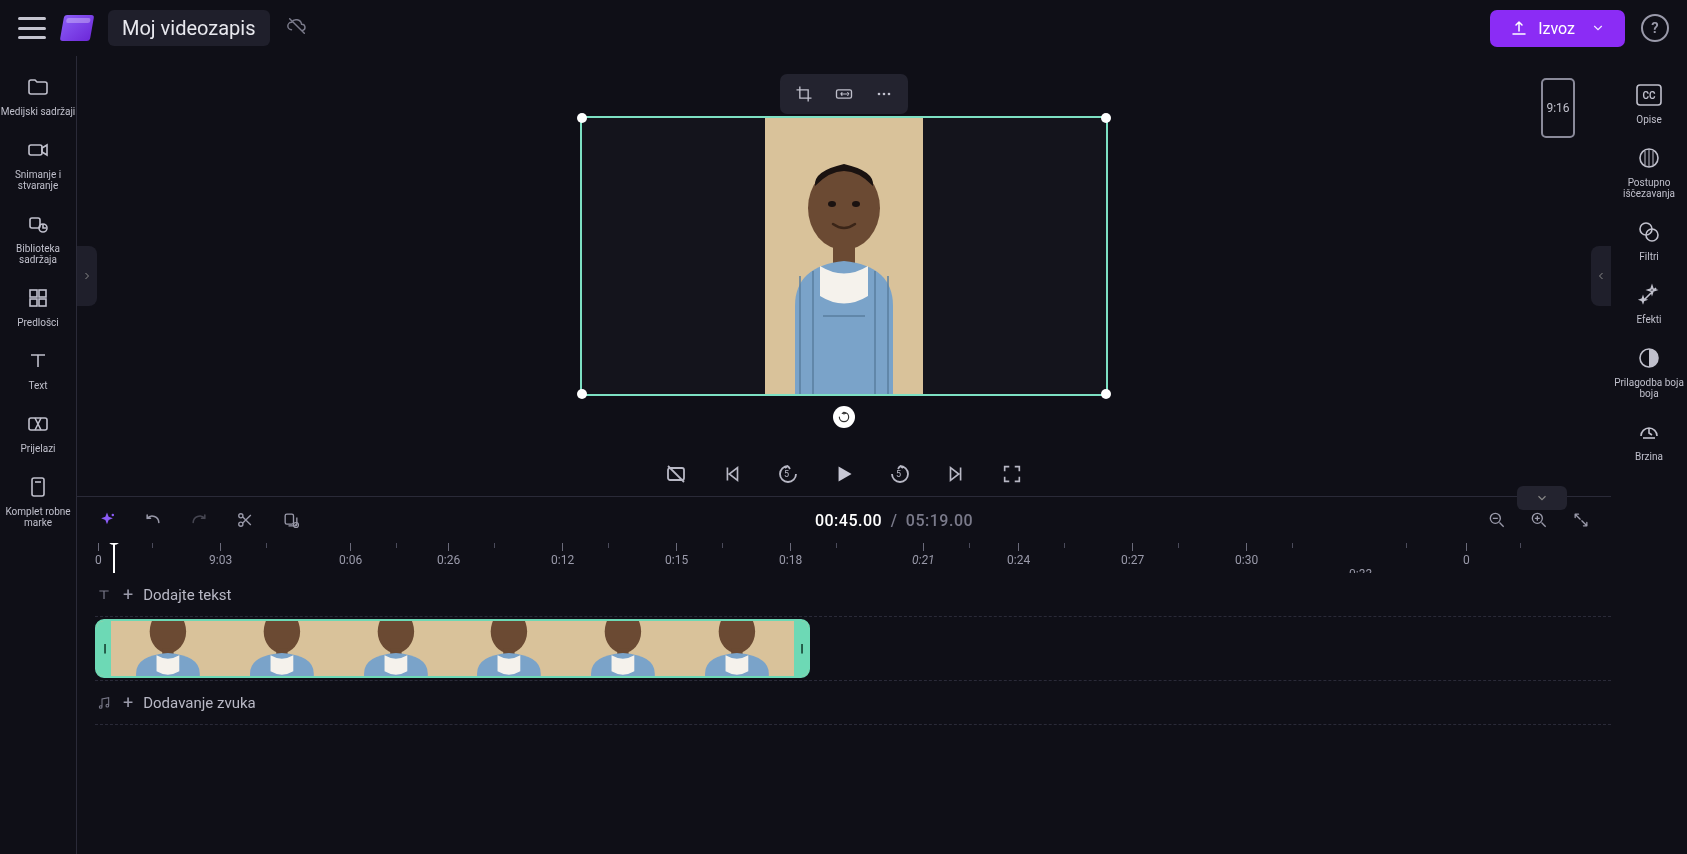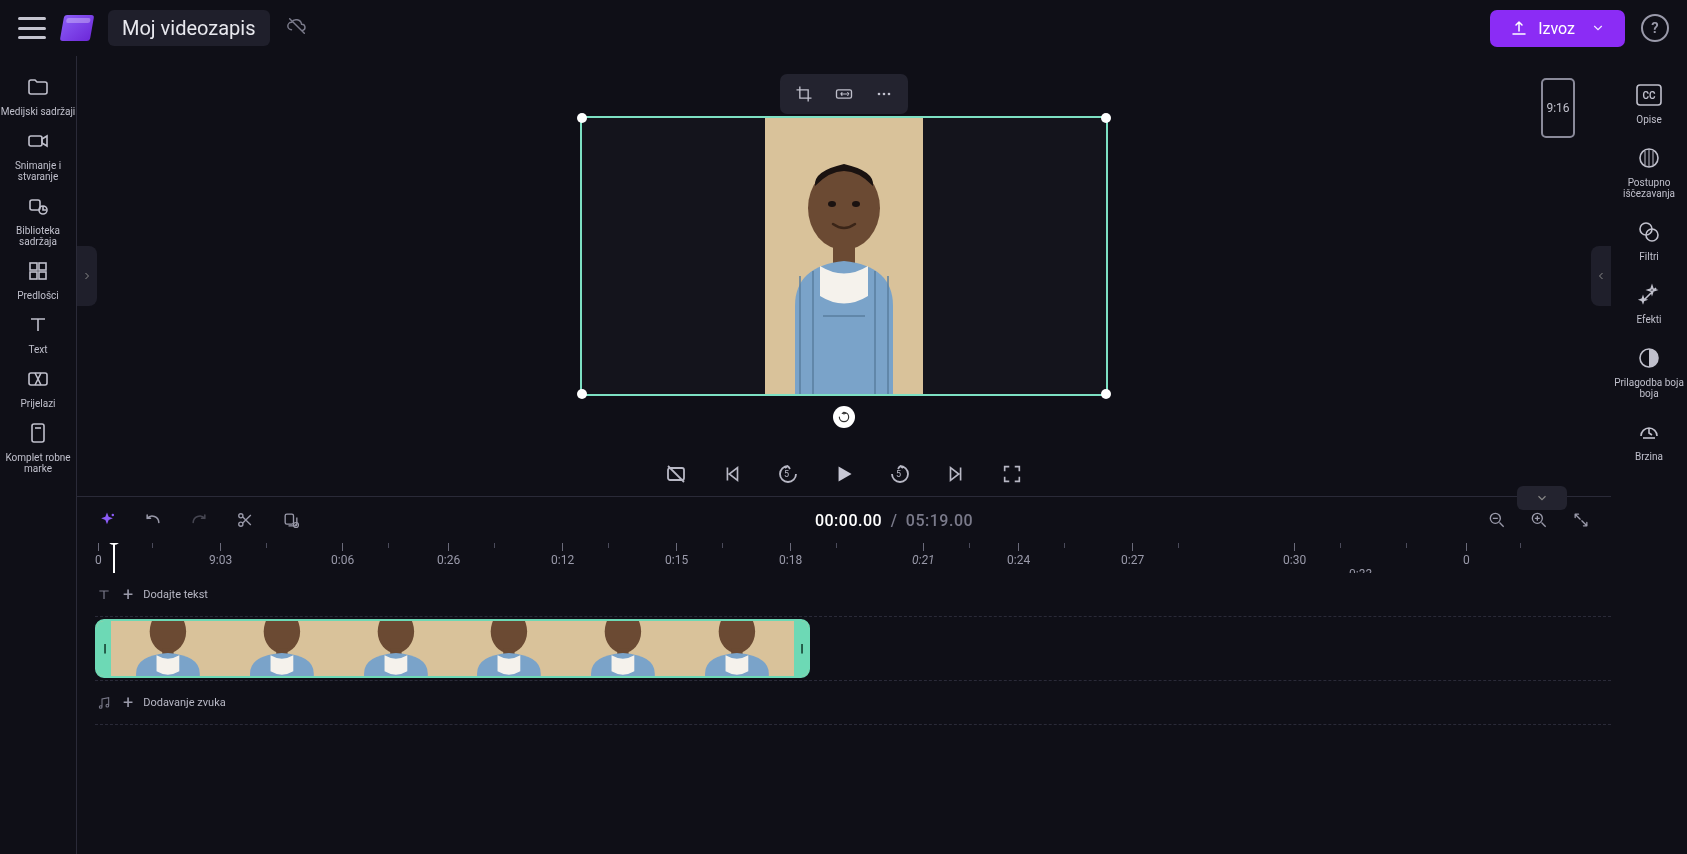--- a/index.html
+++ b/index.html
@@ -15,21 +15,21 @@
 .sync-icon { color: #7a7a8a; }
 .topbar-spacer { flex: 1; }
 .export-btn { background: #8b2cf5; color: #fff; padding: 9px 20px; border-radius: 7px; display: flex; align-items: center; gap: 10px; font-size: 16px; cursor: pointer; }
 .export-chevron { margin-left: 6px; opacity: 0.9; }
 .help-icon { width: 28px; height: 28px; border: 2px solid #9a9aaa; border-radius: 50%; display: flex; align-items: center; justify-content: center; color: #9a9aaa; font-weight: 600; font-size: 15px; cursor: pointer; }
 
 
 .layout { display: flex; height: calc(100% - 56px); }
 
 
-.left-sidebar { width: 76px; display: flex; flex-direction: column; align-items: center; padding-top: 18px; gap: 11px; }
+.left-sidebar { width: 76px; display: flex; flex-direction: column; align-items: center; padding-top: 18px; gap: 20px; }
 .ls-item { display: flex; flex-direction: column; align-items: center; gap: 6px; cursor: pointer; color: #c0c0cc; text-align: center; width: 100%; }
 .ls-item .icon { width: 26px; height: 26px; display: flex; align-items: center; justify-content: center; }
 .ls-item .label { font-size: 10px; line-height: 11px; }
 .ls-item svg { stroke: #c0c0cc; fill: none; stroke-width: 1.6; }
 
 
 .center { flex: 1; display: flex; flex-direction: column; position: relative;}
 .center-top { position: relative; height: 440px; border-left: 1px solid #2a2a38; }
 
 
@@ -85,21 +85,21 @@
 .tick .lbl { font-size: 12px; color: #9a9aaa; margin-top: 2px; white-space: nowrap; }
 .playhead { position: absolute; top: -4px; bottom: -300px; left: 18px; width: 2px; background: #fff; z-index: 10; }
 .playhead::before { content:""; position:absolute; top:-8px; left:-6px; width:14px; height:14px; background:#fff; border-radius:50%; }
 
 
 .tracks { flex: 1; position: relative; overflow: hidden; padding-left: 18px;}
 .track-row { height: 44px; border-bottom: 1px dashed #2a2a38; display: flex; align-items: center; position: relative; }
 .track-row.empty-text, .track-row.empty-audio { gap: 10px; padding-left: 0; }
 .track-icon { width: 18px; color: #7a7a8a; display:flex; align-items:center; justify-content:center;}
 .track-plus { color: #9a9aaa; font-size: 18px; }
-.track-label { color: #b8b8c5; font-size: 11px; cursor: pointer; }
+.track-label { color: #b8b8c5; font-size: 15px; cursor: pointer; }
 .video-track { height: 64px; border-bottom: 1px dashed #2a2a38; padding: 2px 0; position: relative; }
 .clip { position: absolute; left: 0; top: 2px; bottom: 2px; width: 715px; background: #d9c29a; border: 2px solid #6dd9b5; border-radius: 9px; display: flex; overflow: hidden; }
 .clip-handle { width: 14px; background: #6dd9b5; display:flex; align-items:center; justify-content:center; color:#1a4a3a; font-size:11px; font-weight:700; letter-spacing:-2px; flex-shrink:0;}
 .clip-thumbs { flex:1; display:flex; }
 .clip-thumb { flex:1; background:#d9c29a; position:relative; overflow:hidden; }
 .clip-thumb svg { width:100%; height:100%; }
 
 
 .right-sidebar { width: 76px; display:flex; flex-direction:column; align-items:flex-start; padding-top:26px; gap:20px; }
 .rs-item { display:flex; flex-direction:column; align-items:center; gap:6px; cursor:pointer; color:#c0c0cc; text-align:center; width: 100%;}
@@ -344,21 +344,21 @@
         <div class="tl-tool">
             <svg width="20" height="20" viewBox="0 0 24 24">
               <rect x="5" y="5" width="10" height="12" rx="2" stroke="#9a9aaa" fill="none" stroke-width="1.6"></rect>
               <path d="M9 19h8a2 2 0 002-2V9" stroke="#9a9aaa" fill="none" stroke-width="1.6"></path>
               <circle cx="18" cy="18" r="3" stroke="#9a9aaa" fill="none" stroke-width="1.4"></circle>
               <path d="M18 16.5v3M16.5 18h3" stroke="#9a9aaa" stroke-width="1.2"></path>
             </svg>
           </div>
         <div class="spacer"></div>
         <div class="timecode">
-          <span class="current">00:00.00</span>
+          <span class="current">00:45.00</span>
           <span class="sep">/</span>
           <span class="total">05:19.00</span>
         </div>
         <div class="spacer"></div>
         <div class="tl-right-tools">
           <div class="tl-tool">
               <svg width="20" height="20" viewBox="0 0 24 24">
                 <circle cx="10" cy="10" r="6" stroke="#9a9aaa" fill="none" stroke-width="1.6"></circle>
                 <path d="M7 10h6M15 15l5 5" stroke="#9a9aaa" fill="none" stroke-width="1.6"></path>
               </svg>
@@ -383,21 +383,21 @@
         <div class="tick" style="left: 0px;">
               <div class="mark-major"></div>
               <div class="mark-minor" style="left: 57px;"></div>
               <div class="lbl">0</div>
             </div>
             <div class="tick" style="left: 114px;">
               <div class="mark-major"></div>
               <div class="mark-minor" style="left: 57px;"></div>
               <div class="lbl">9:03</div>
             </div>
-            <div class="tick" style="left: 236px;">
+            <div class="tick" style="left: 244px;">
               <div class="mark-major"></div>
               <div class="mark-minor" style="left: 57px;"></div>
               <div class="lbl">0:06</div>
             </div>
             <div class="tick" style="left: 342px;">
               <div class="mark-major"></div>
               <div class="mark-minor" style="left: 57px;"></div>
               <div class="lbl">0:26</div>
             </div>
             <div class="tick" style="left: 456px;">
@@ -423,21 +423,21 @@
             <div class="tick" style="left: 912px;">
               <div class="mark-major"></div>
               <div class="mark-minor" style="left: 57px;"></div>
               <div class="lbl">0:24</div>
             </div>
             <div class="tick" style="left: 1026px;">
               <div class="mark-major"></div>
               <div class="mark-minor" style="left: 57px;"></div>
               <div class="lbl">0:27</div>
             </div>
-            <div class="tick" style="left: 1188px;">
+            <div class="tick" style="left: 1140px;">
               <div class="mark-major"></div>
               <div class="mark-minor" style="left: 57px;"></div>
               <div class="lbl">0:30</div>
             </div>
             <div class="tick" style="left: 1254px; gap: 22px;">
               <div class="mark-major"></div>
               <div class="mark-minor" style="left: 57px;"></div>
               <div class="lbl">0:33</div>
             </div>
             <div class="tick" style="left: 1368px;">

